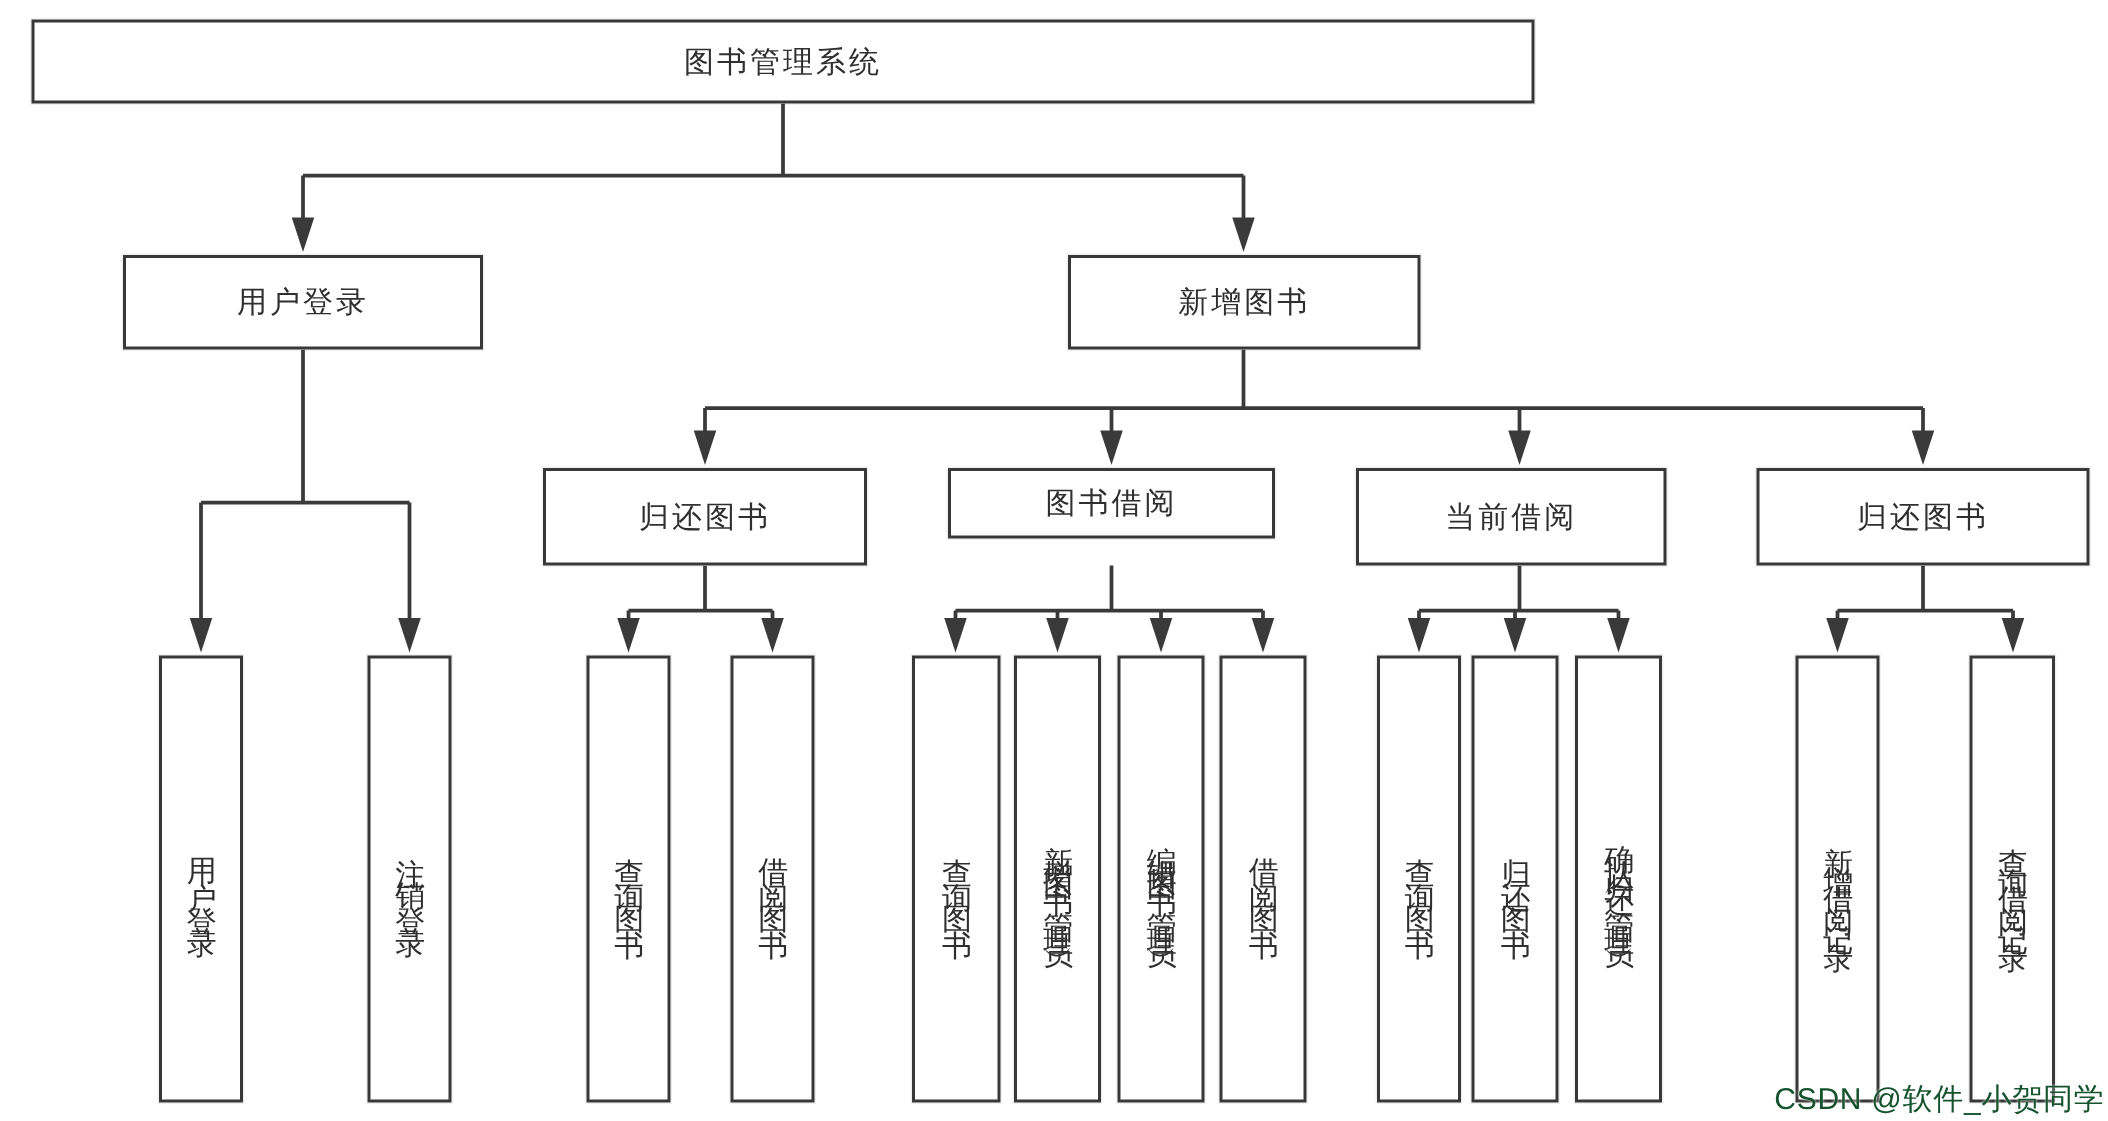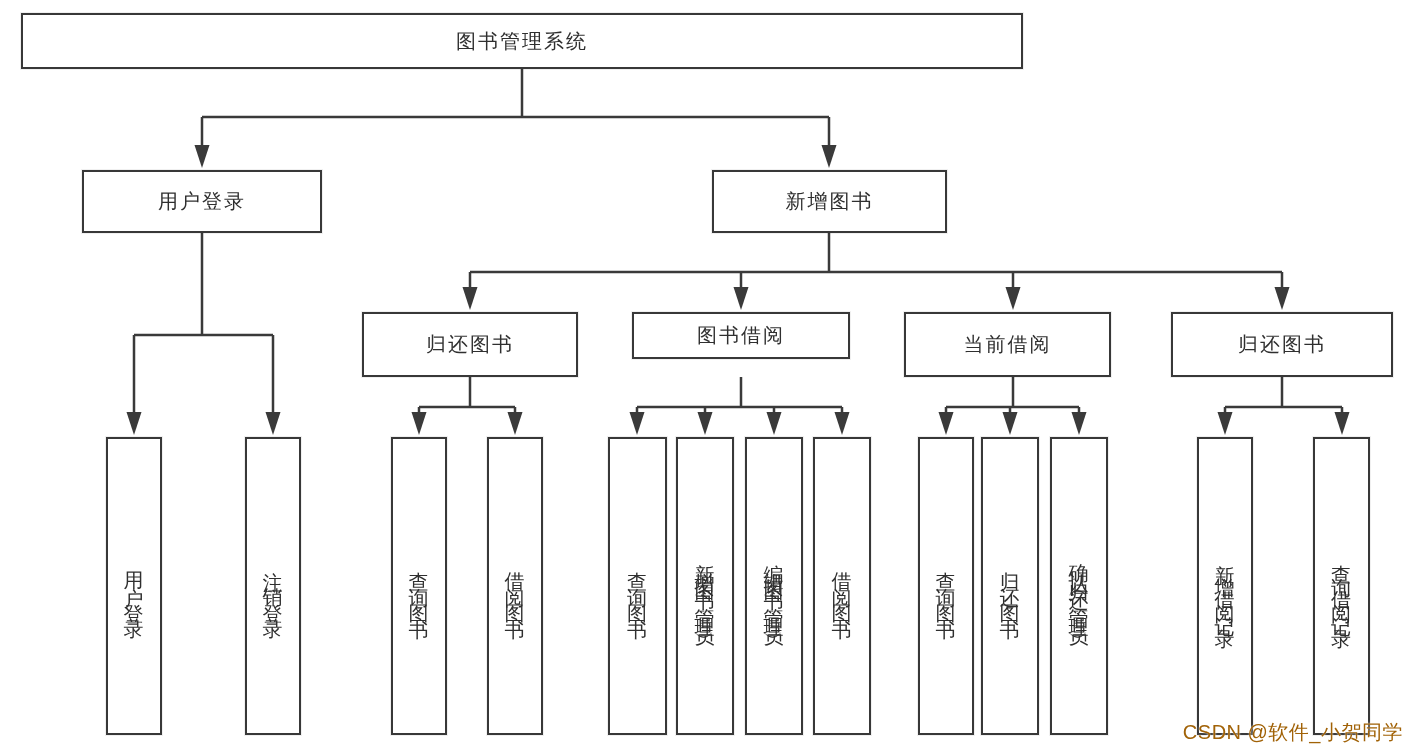--- a/index.html
+++ b/index.html
@@ -46,21 +46,21 @@
     padding-top: 4px;
   }
   .leaf.mid  { letter-spacing: 13px; }
   .leaf.long { letter-spacing: 9px; }
   .watermark {
     position: absolute;
     right: 2px;
     top: 719px;
     z-index: 5;
     font-size: 20px;
-    color: #a16207;
+    color: #14532d;
     letter-spacing: 0.5px;
     text-shadow: 0 0 2px #ffffff;
     white-space: nowrap;
   }
 </style>
 </head>
 <body>
 
 <div class="canvas">
 

